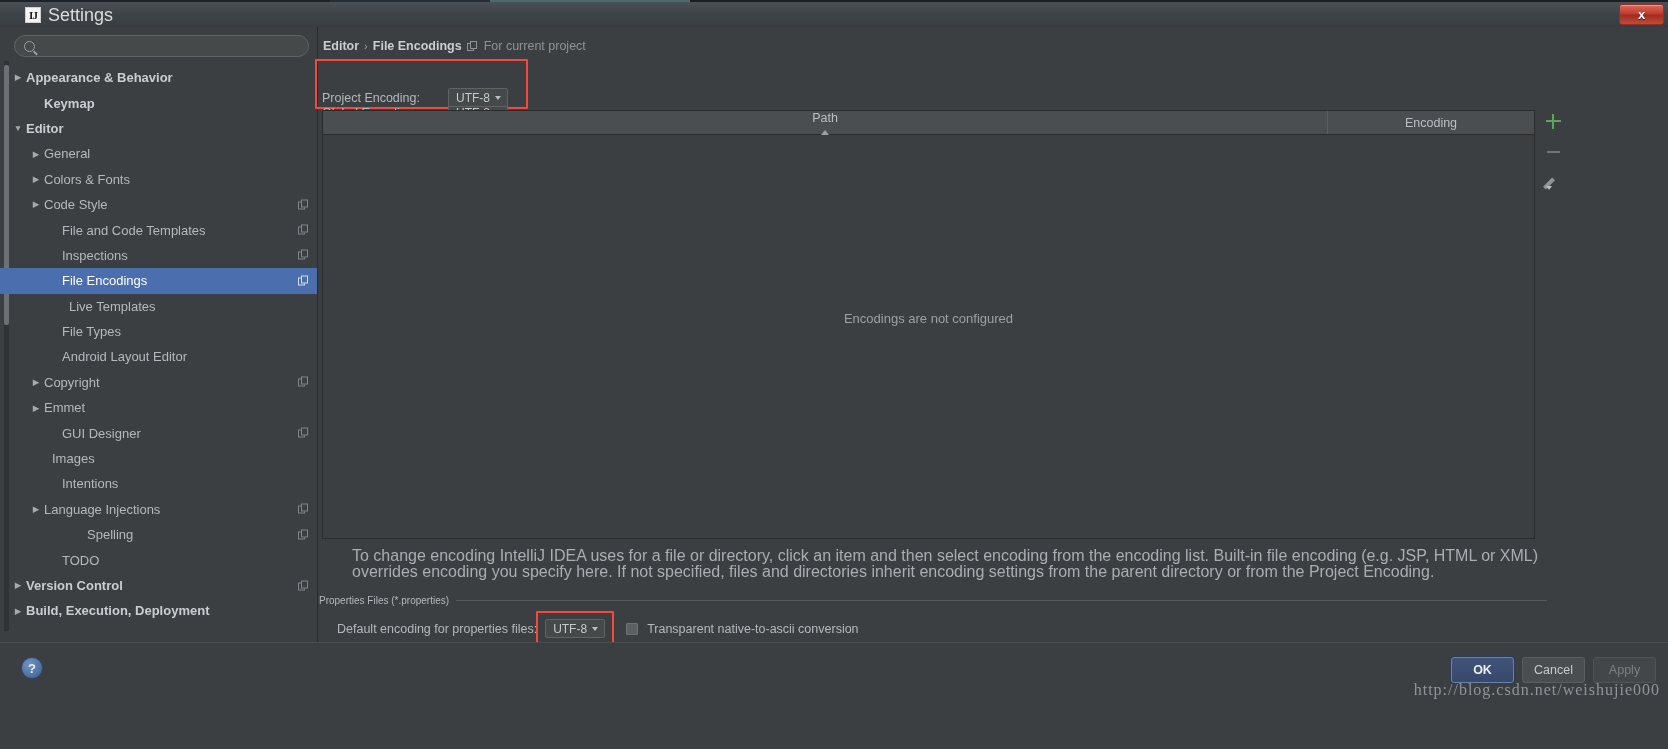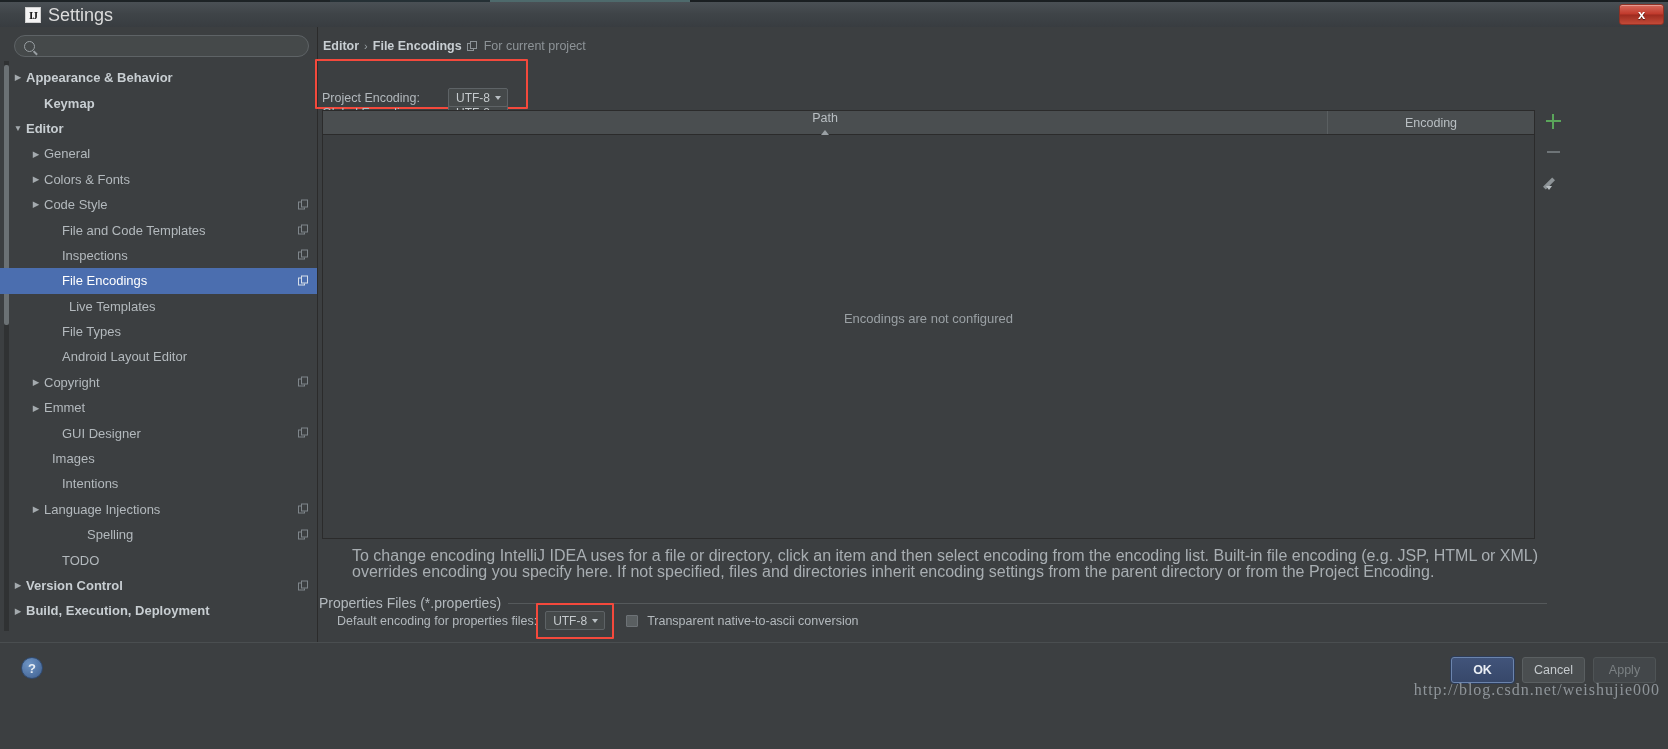--- a/index.html
+++ b/index.html
@@ -211,24 +211,24 @@
 
   
   #desc {
     position: absolute; left: 14px; top: 521px; width: 1220px;
     font-size: 16px; color: #a8aeb2; line-height: 16px; margin-left: 20px;
   }
 
   
   #props-group { position: absolute; left: 1px; top: 568px; width: 1228px; }
   #props-title-row { display: flex; align-items: center; gap: 7px; }
-  #props-title { font-size: 14px; color: #b3b9bd; white-space: nowrap; }
+  #props-title { font-size: 10px; color: #b3b9bd; white-space: nowrap; }
   #props-rule { flex: 1; height: 1px; background: #55595b; }
   #props-row {
-    display: flex; align-items: center;
+    margin-top: 13px; display: flex; align-items: center;
     font-size: 12.5px; color: #b3b9bd; position: relative;
   }
   #props-label { margin-left: 18px; }
   #props-combo-wrap { position: relative; margin-left: 8px; }
   #props-highlight {
     position: absolute; left: -9px; top: -8px;
     width: 78px; height: 36px;
     border: 2px solid #f4493c; border-radius: 1px; pointer-events: none;
   }
   #chk-wrap { display: flex; align-items: center; gap: 9px; margin-left: 21px; }

